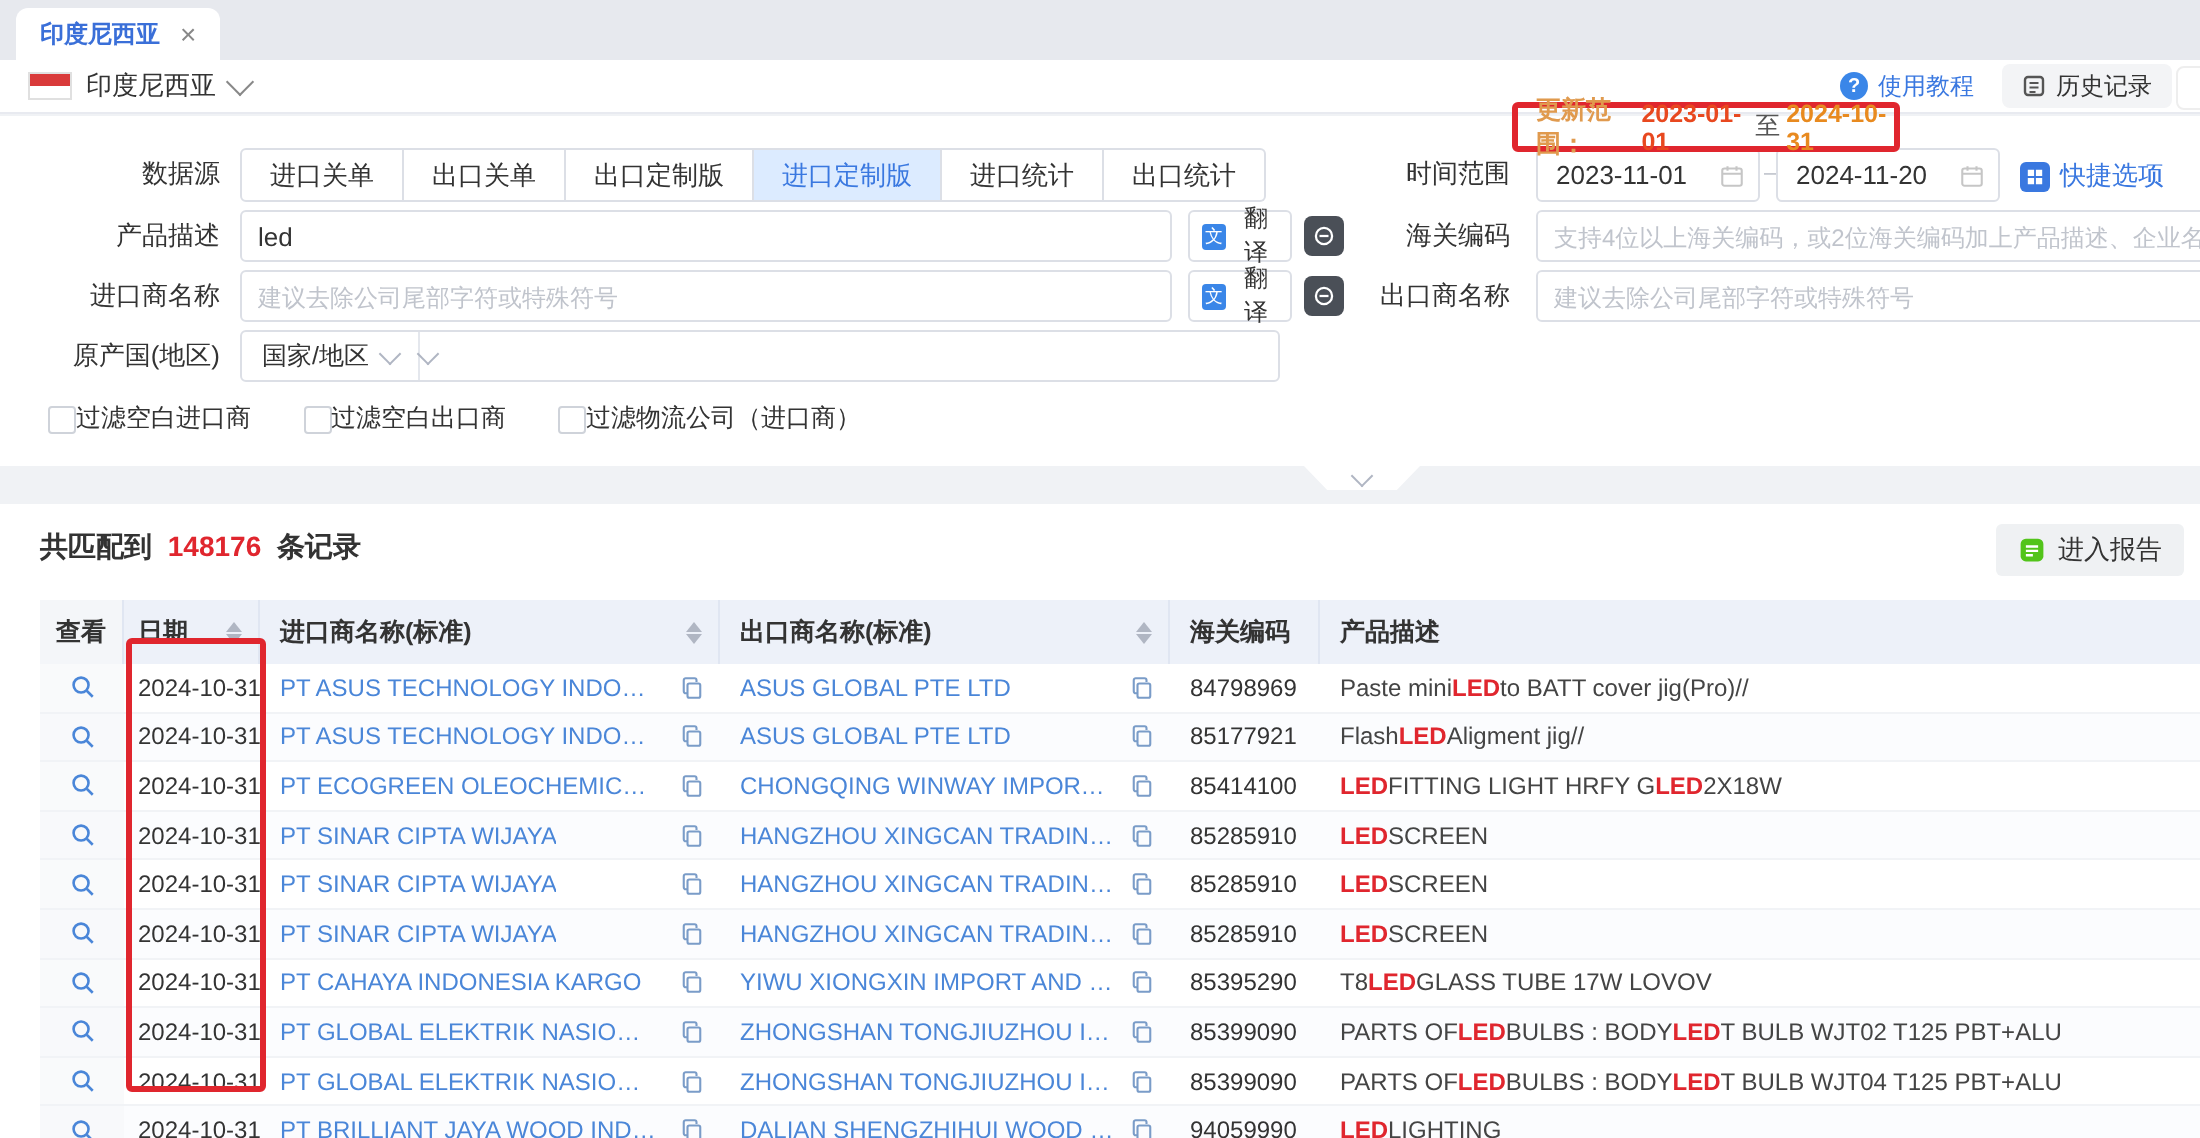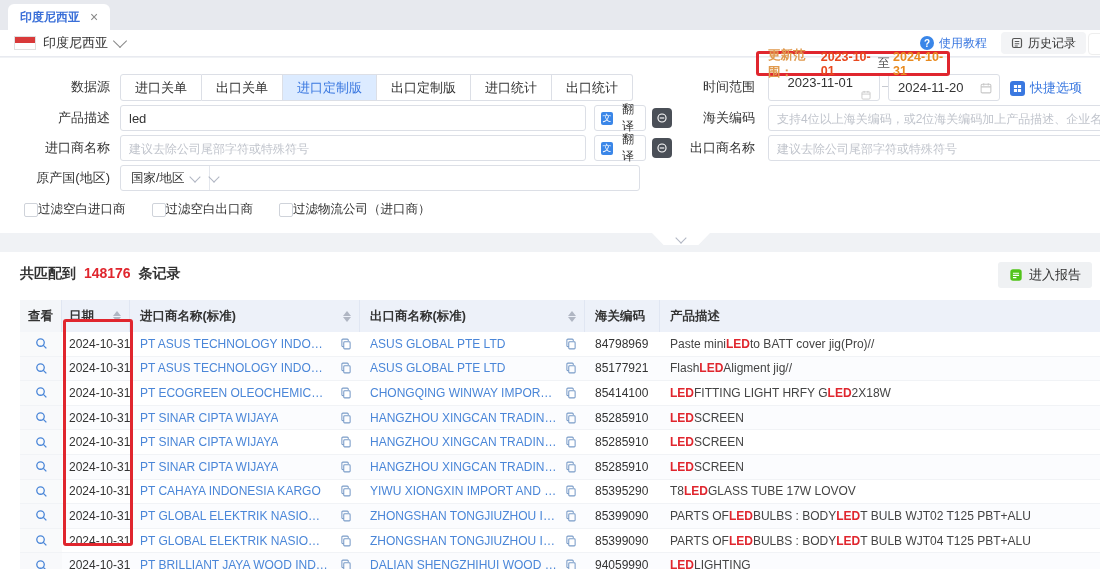--- a/index.html
+++ b/index.html
@@ -140,28 +140,28 @@
   </div>
   <button class="star-btn">
       <span>★</span>
     </button>
 
   <div class="form-panel">
     <div class="flabel" style="left:0;top:16px;">数据源</div>
     <div class="ds-group">
         <button class="ds-btn">进口关单</button>
         <button class="ds-btn">出口关单</button>
+        <button class="ds-btn">出口定制版</button>
         <button class="ds-btn active">进口定制版</button>
-        <button class="ds-btn">出口定制版</button>
         <button class="ds-btn">进口统计</button>
         <button class="ds-btn">出口统计</button>
       </div>
 
     <div class="flabel right" style="left:655px;top:16px;">时间范围</div>
-    <div class="date-wrap" style="left:768px;top:16px;width:112px;flex-direction:column;">
+    <div class="date-wrap" style="left:768px;top:16px;width:112px;">
       <input value="2023-11-01" style="">
       <svg class="cal-icon" width="12" height="12" viewBox="0 0 16 16">
           <rect x="1.5" y="3" width="13" height="11.5" rx="1.5" fill="none" stroke="#999" stroke-width="1.4"></rect>
           <path d="M1.5 6.5h13M5 1.5v3M11 1.5v3" stroke="#999" stroke-width="1.4"></path>
         </svg>
     </div>
     <span class="dash" style="left:882px;top:21px;">–</span>
     <div class="date-wrap" style="left:888px;top:16px;width:112px;">
       <input value="2024-11-20" style="">
       <svg class="cal-icon" width="12" height="12" viewBox="0 0 16 16">
@@ -232,21 +232,21 @@
         </label>
       </div>
   </div>
 
   <div class="collapse-tab">
     <span class="chev-sm"></span>
   </div>
 
   <div class="anno update-box">
     <span class="u-lbl">更新范围：</span>
-    <span class="u-d1">2023-10-01</span>
+    <span class="u-d1">2023-01-01</span>
     <span class="u-zhi">至</span>
     <span class="u-d2">2024-10-31</span>
   </div>
 
   <div class="results-panel">
     <div class="result-line">
       <span>共匹配到</span>
       <span class="result-count">148176</span>
       <span>条记录</span>
     </div>

